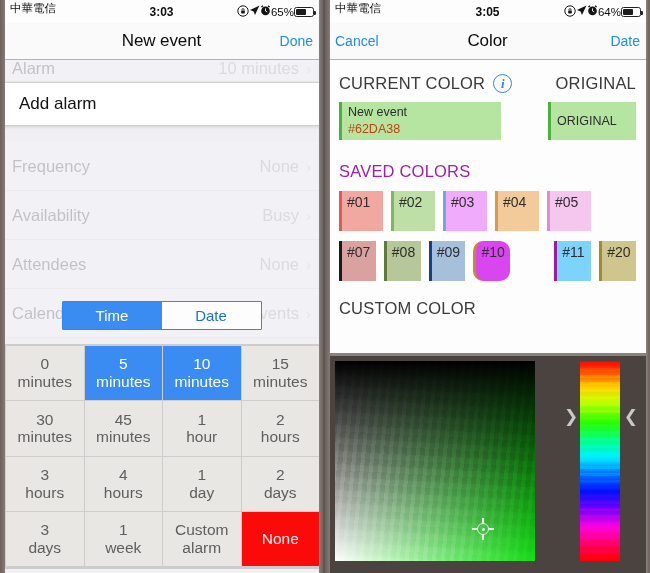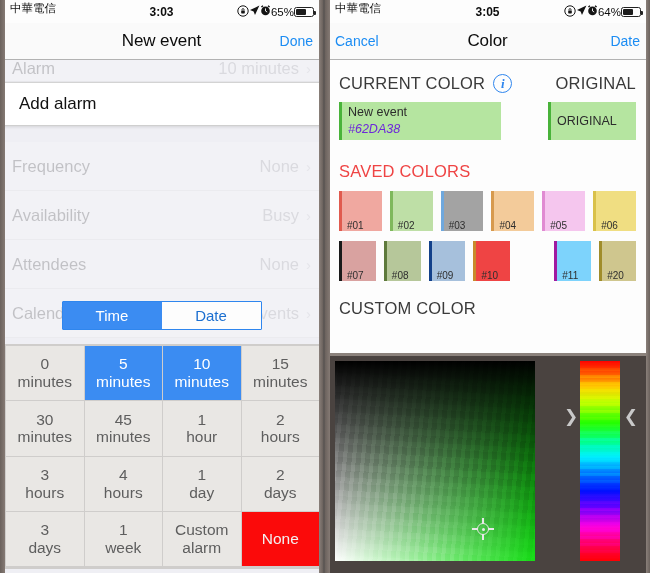--- a/index.html
+++ b/index.html
@@ -112,33 +112,33 @@
   }
   .orig-title{ margin-left:auto; font-size:16.5px; color:#3a3a3a; letter-spacing:.2px; }
 
   .cc-row{ display:flex; padding:9px 14px 0 14px; align-items:flex-start; }
   .cc-box{
     width:162px; height:38px; background:#b5e5a0;
     border-left:3px solid #49b33a; padding:3px 6px;
     display:flex; flex-direction:column; justify-content:center;
   }
   .cc-box .n1{ font-size:12.5px; color:#2c2c2c; line-height:1.35; }
-  .cc-box .n2{ font-size:12.5px; color:#6d28d9; line-height:1.35;font-style:italic; }
+  .cc-box .n2{ font-size:12.5px; color:#c2410c; line-height:1.35; }
   .orig-box{
     margin-left:auto; width:88px; height:38px; background:#b5e5a0;
     border-left:3px solid #49b33a; display:flex; align-items:center; padding-left:6px;
     font-size:12.5px; color:#2c2c2c;
   }
 
-  .sc-title{ padding:22px 0 0 14px; font-size:16.5px; color:#ef4444; letter-spacing:.2px;}
+  .sc-title{ padding:22px 0 0 14px; font-size:16.5px; color:#a21caf; letter-spacing:.2px;}
   .sw-grid{ padding:10px 14px 0 14px; display:flex; flex-direction:column; gap:10px; }
   .sw-row{ display:flex; gap:8px; }
   .sw{
-    width:44px; height:40px; display:flex; align-items:flex-end;
-    font-size:10px; color:#2e2e2e; padding:3px 0 0 5px;
+    width:44px; height:40px; display:flex; align-items:flex-start;
+    font-size:14px; color:#2e2e2e; padding:3px 0 0 5px;
   }
   .cust-title{ padding:18px 16px 0 14px; font-size:16.5px; color:#3a3a3a; letter-spacing:.2px;}
 
   
   .picker{
     position:absolute; left:0; right:0; bottom:0; height:220px;
     background:#4a4340; padding:8px 10px 10px 10px; display:flex; z-index:14;
   }
   .sv{ position:relative; width:200px; height:200px; }
   .sv .base{ position:absolute; inset:0; background:#15dd15; }
@@ -424,44 +424,41 @@
       <div class="sc-title">SAVED COLORS</div>
 
       <div class="sw-grid">
         <div class="sw-row" id="sw-row-1">
             <div class="sw" style="background: rgb(240, 168, 160); border-left: 3px solid rgb(224, 90, 78);">
               <span>#01</span>
             </div>
             <div class="sw" style="background: rgb(190, 223, 166); border-left: 3px solid rgb(127, 184, 92);">
               <span>#02</span>
             </div>
-            <div class="sw" style="background: #a3a3a3; border-left: 3px solid rgb(111, 168, 221);">
+            <div class="sw" style="background: #f0abfc; border-left: 3px solid rgb(111, 168, 221);">
               <span>#03</span>
             </div>
             <div class="sw" style="background: rgb(243, 203, 154); border-left: 3px solid rgb(215, 154, 78);">
               <span>#04</span>
             </div>
             <div class="sw" style="background: rgb(245, 198, 238); border-left: 3px solid rgb(224, 139, 210);">
               <span>#05</span>
-            </div>
-            <div class="sw" style="background: rgb(240, 222, 130); border-left: 3px solid rgb(217, 193, 74);">
-              <span>#06</span>
             </div>
           </div>
         <div class="sw-row" id="sw-row-2">
             <div class="sw" style="background: rgb(217, 162, 160); border-left: 3px solid rgb(26, 26, 26);">
               <span>#07</span>
             </div>
             <div class="sw" style="background: rgb(182, 199, 154); border-left: 3px solid rgb(94, 122, 60);">
               <span>#08</span>
             </div>
             <div class="sw" style="background: rgb(166, 192, 220); border-left: 3px solid rgb(18, 64, 138);">
               <span>#09</span>
             </div>
-            <div class="sw" style="background: #ef4444; border-left: 3px solid rgb(201, 138, 44);">
+            <div class="sw" style="background: #d946ef; border-left: 3px solid rgb(201, 138, 44); border-radius: 10px;">
               <span>#10</span>
             </div>
             <div class="sw" style="background: #7dd3fc; border-left: 3px solid rgb(160, 26, 160); margin-left: 36px;">
               <span>#11</span>
             </div>
             <div class="sw" style="background: rgb(207, 198, 142); border-left: 3px solid rgb(160, 140, 42);">
               <span>#20</span>
             </div>
           </div>
       </div>

